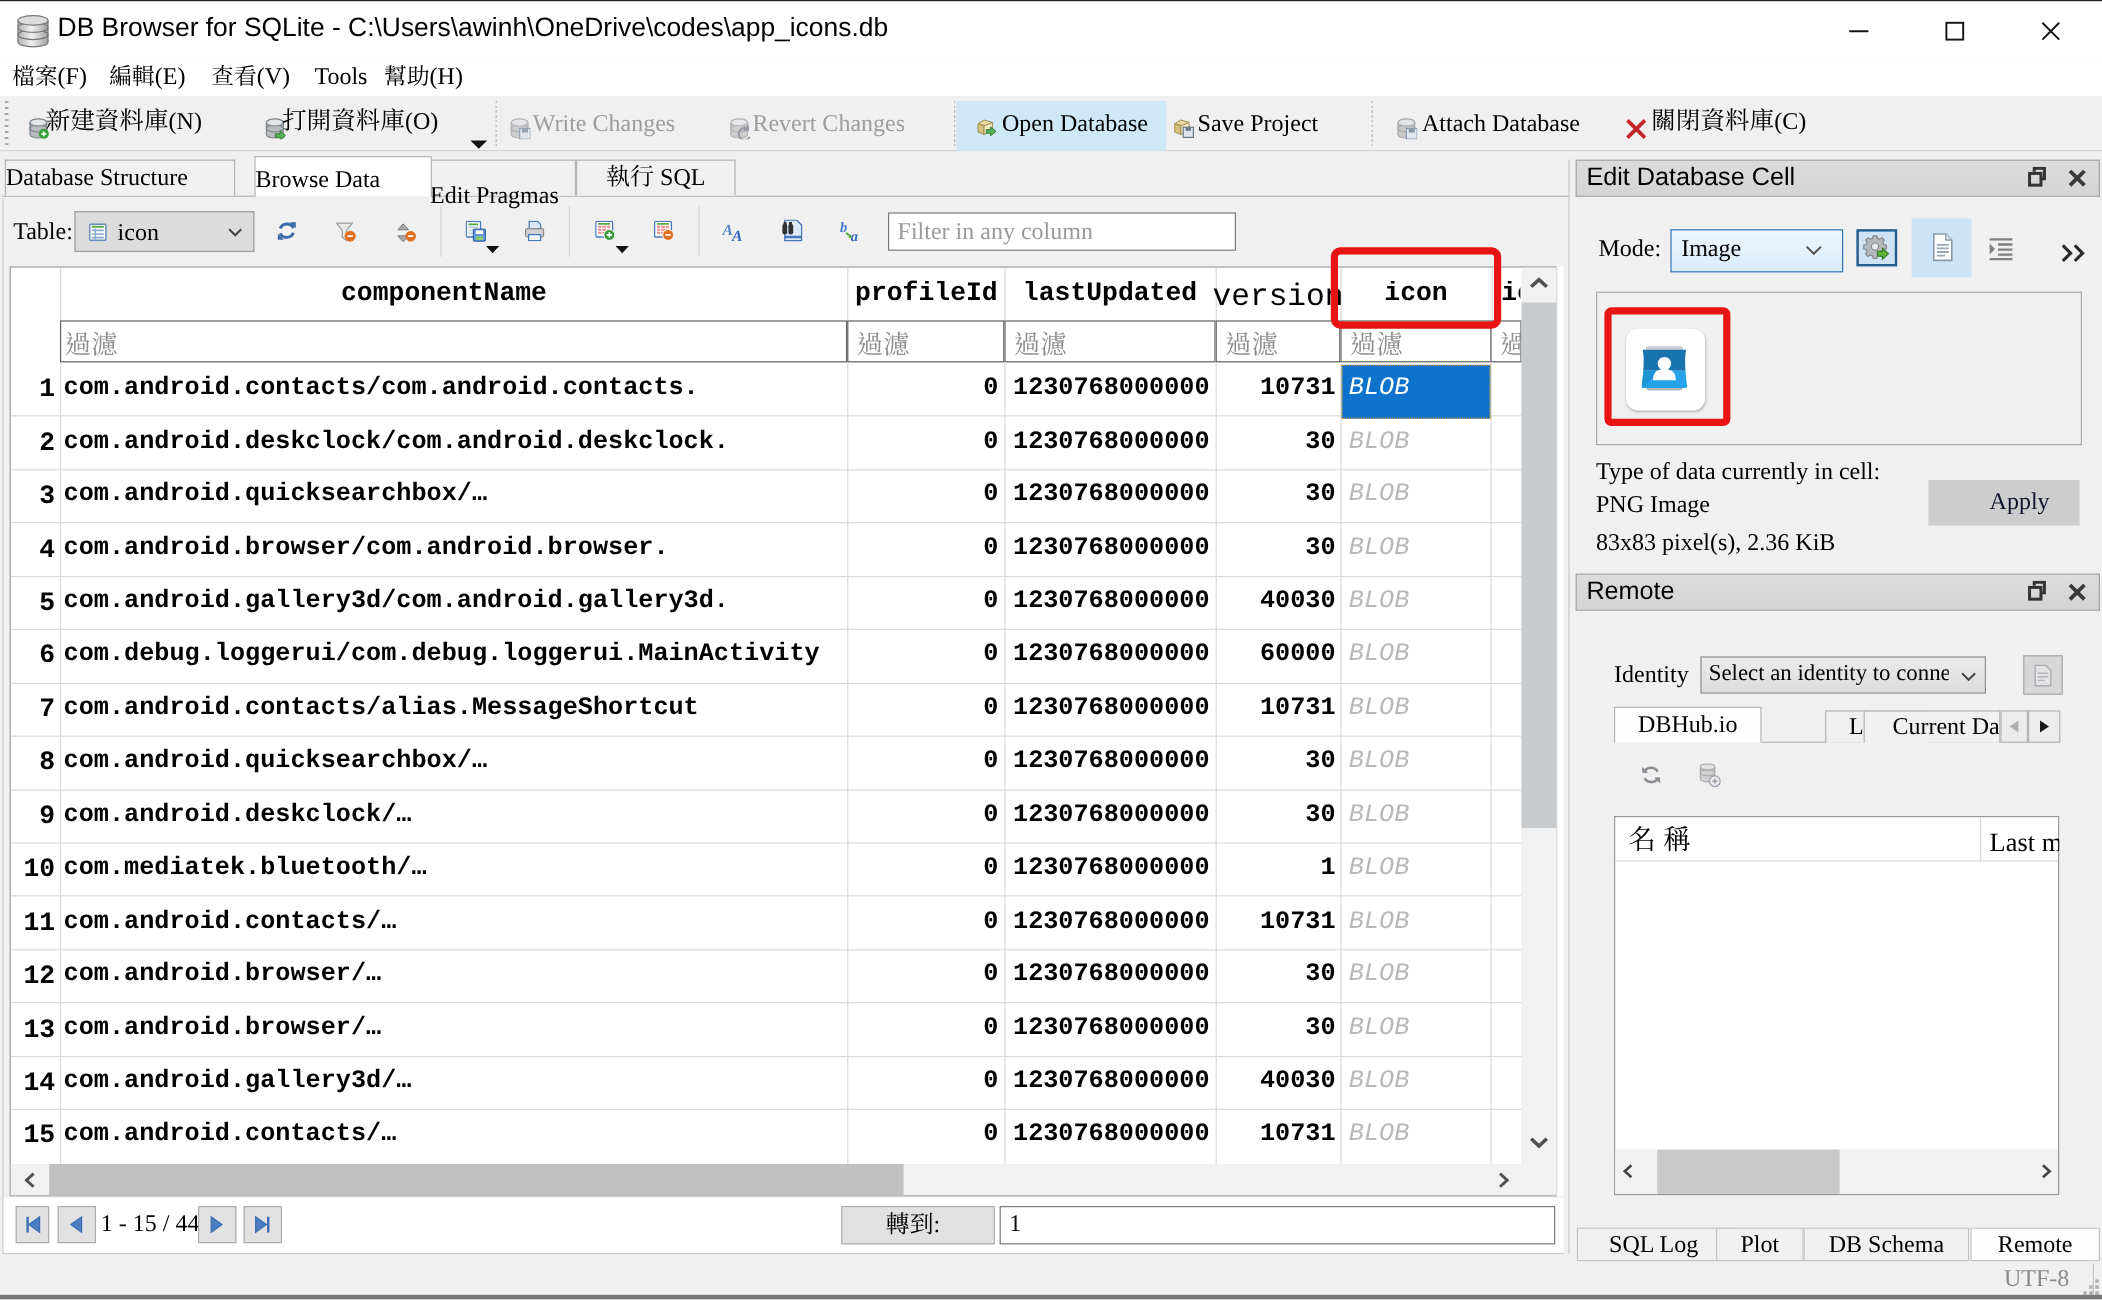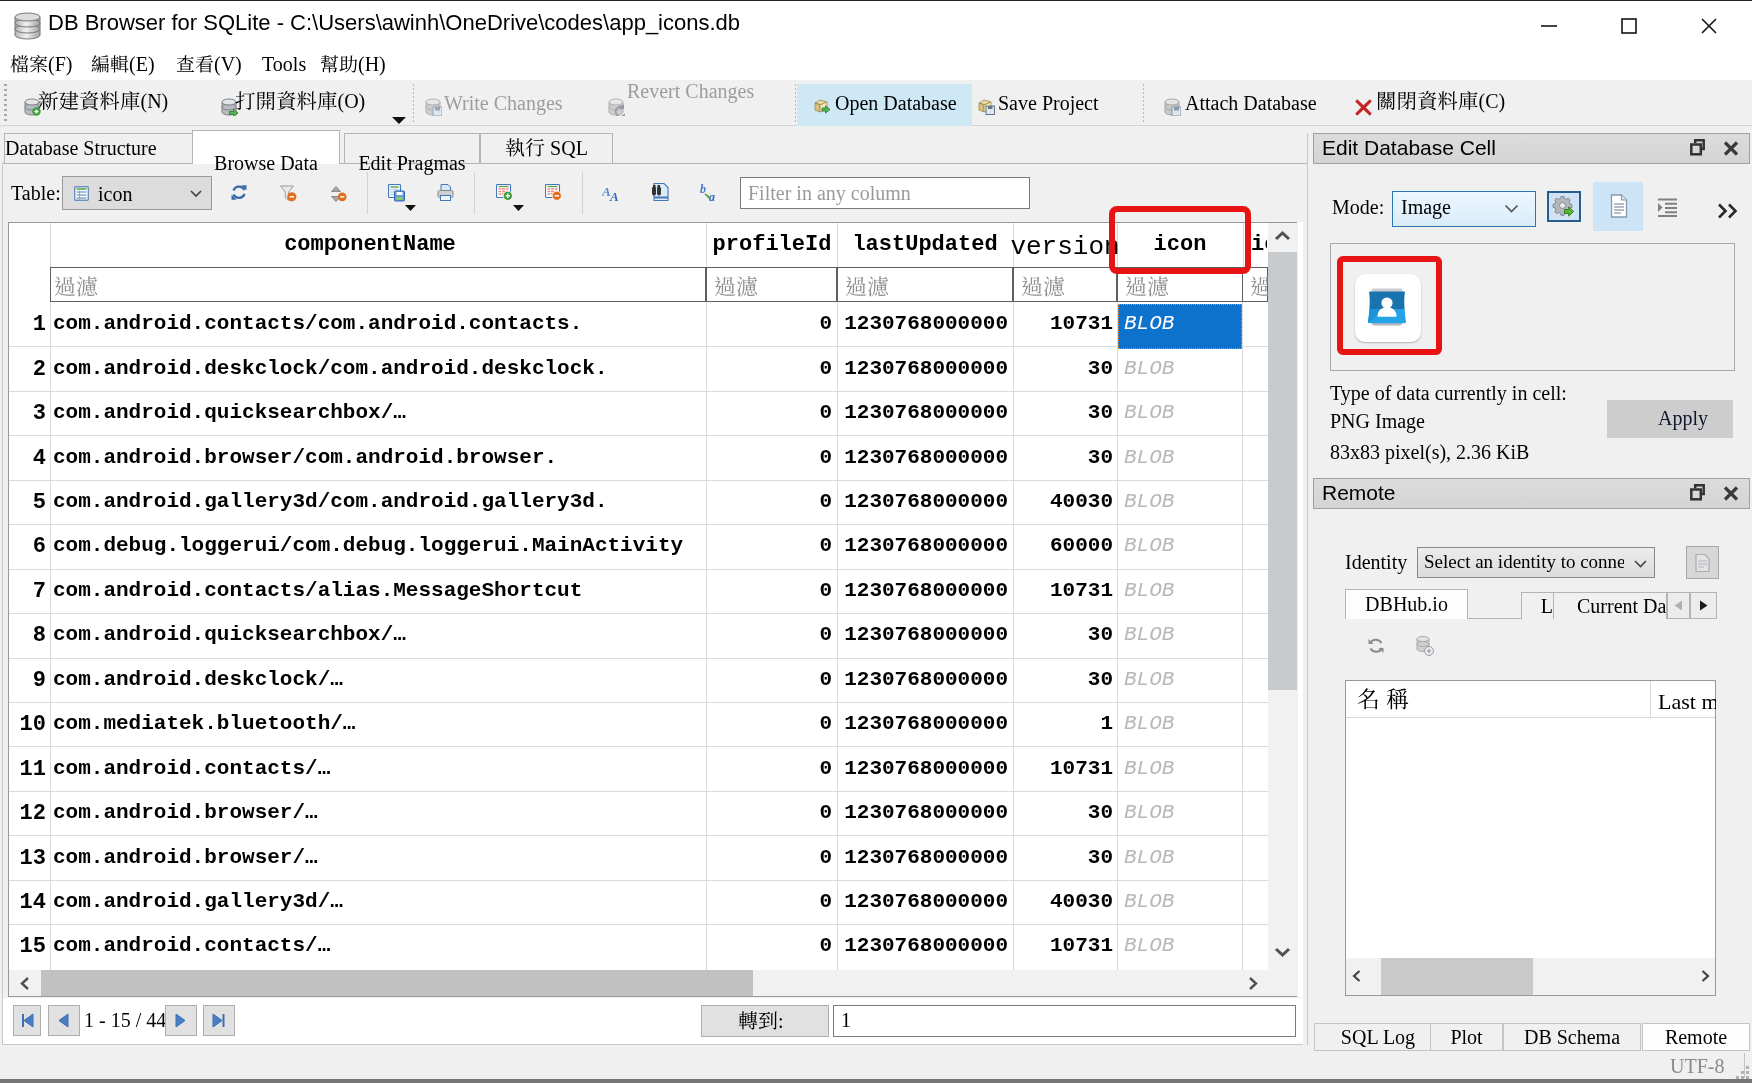--- a/index.html
+++ b/index.html
@@ -133,21 +133,21 @@
 <svg class="a" style="left:607px;top:98px;opacity:0.85" width="18" height="18" viewBox="0 0 18 18">
 <path d="M2 4 v10 a7 3 0 0 0 14 0 V4" fill="#c9c9c9"></path>
 <ellipse cx="9" cy="14" rx="7" ry="3" fill="#c9c9c9" stroke="#a8a8a8" stroke-width="1"></ellipse>
 <rect x="2" y="4" width="14" height="10" fill="#c9c9c9"></rect>
 <path d="M2 4 v10 M16 4 v10" stroke="#a8a8a8" stroke-width="1"></path>
 <ellipse cx="9" cy="9" rx="7" ry="3" fill="#c9c9c9" stroke="#a8a8a8" stroke-width="1"></ellipse>
 <ellipse cx="9" cy="4" rx="7" ry="3" fill="#e2e5e8" stroke="#a8a8a8" stroke-width="1"></ellipse>
 <path d="M17 10 a5 5 0 1 0 1 6" fill="none" stroke="#889" stroke-width="1.6"></path>
     <path d="M17 6 v5 h-5 z" fill="#889"></path>
   </svg>
-<div class="a ser" style="left:627px;top:80px;font-size:20px;color:#9d9d9d">Revert Changes</div>
+<div class="a ser" style="left:627px;top:92px;font-size:20px;color:#9d9d9d">Revert Changes</div>
 <div class="a" style="left:795px;top:84px;width:1px;height:38px;background-image:repeating-linear-gradient(#b8b8b8 0 2px,#f0f0f0 2px 4px)"></div>
 <div class="a" style="left:797px;top:84px;width:175px;height:42px;background:#cfe8f6"></div>
 <svg class="a" style="left:813px;top:97px" width="19" height="19" viewBox="0 0 19 19">
 <path d="M2 6 l5-3 7 2 -5 3 z" fill="#e8d9a0" stroke="#998a50" stroke-width="0.8"></path>
 <path d="M2 6 l5 2 0 7 -5 -2 z" fill="#d6c27a" stroke="#998a50" stroke-width="0.8"></path>
 <path d="M7 8 l7-3 0 7 -7 3 z" fill="#f4e9c0" stroke="#998a50" stroke-width="0.8"></path>
 <path d="M9 11 h3.5 v-2.2 l4.5 3.7 -4.5 3.7 v-2.2 h-3.5 z" fill="#58b058" stroke="#2d7a2d" stroke-width="0.8"></path>
 </svg>
 <div class="a ser" style="left:835px;top:92px;font-size:20px">Open Database</div>
 <svg class="a" style="left:977px;top:97px" width="19" height="19" viewBox="0 0 19 19">
@@ -175,21 +175,21 @@
 </svg>
 <div class="a" style="left:1376px;top:90px"><svg style="vertical-align:-3.1px;" width="102.5" height="20.5" viewBox="0 -850 5000 1000" fill="#000">
       <use href="#u95dc" x="0"></use>
       <use href="#u9589" x="1000"></use>
       <use href="#u8cc7" x="2000"></use>
       <use href="#u6599" x="3000"></use>
       <use href="#u5eab" x="4000"></use>
     </svg><span class="ser" style="font-size:20px">(C)</span></div>
 <div class="a" style="left:2px;top:163px;width:1306px;height:1px;background:#b4b4b4"></div>
 <div class="a" style="left:4px;top:133px;width:192px;height:30px;background:#f0f0f0;border:1px solid #b4b4b4;border-bottom:none;z-index:2;text-align:left;padding-top:3px"><span class="ser" style="font-size:20px">Database Structure</span></div>
-<div class="a" style="left:192px;top:130px;width:148px;height:34px;background:#fff;border:1px solid #b4b4b4;border-bottom:none;z-index:3;text-align:center;padding-top:21px"><span class="ser" style="font-size:20px">Browse Data</span></div>
+<div class="a" style="left:212px;top:130px;width:148px;height:34px;background:#fff;border:1px solid #b4b4b4;border-bottom:none;z-index:3;padding-top:8px"><span class="ser" style="font-size:20px">Browse Data</span></div>
 <div class="a" style="left:344px;top:133px;width:136px;height:30px;background:#f0f0f0;border:1px solid #b4b4b4;border-bottom:none;z-index:2;text-align:center;padding-top:18px"><span class="ser" style="font-size:20px">Edit Pragmas</span></div>
 <div class="a" style="left:480px;top:133px;width:133px;height:30px;background:#f0f0f0;border:1px solid #b4b4b4;border-bottom:none;z-index:2;text-align:center;padding-top:3px"><svg style="vertical-align:-3.0px;" width="40" height="20" viewBox="0 -850 2000 1000" fill="#000">
       <use href="#u57f7" x="0"></use>
       <use href="#u884c" x="1000"></use>
     </svg><span class="ser" style="font-size:20px"> SQL</span></div>
 <div class="a" style="left:2px;top:165px;width:1px;height:880px;background:#c8c8c8"></div>
 <div class="a" style="left:2px;top:1044px;width:1301px;height:1px;background:#c8c8c8"></div>
 <div class="a" style="left:1307px;top:133px;width:1px;height:912px;background:#c8c8c8"></div>
 <div class="a ser" style="left:11px;top:182px;font-size:20px">Table:</div>
 <div class="a" style="left:62px;top:176px;width:150px;height:34px;background:#dcdcdc;border:1px solid #9a9a9a"></div>

